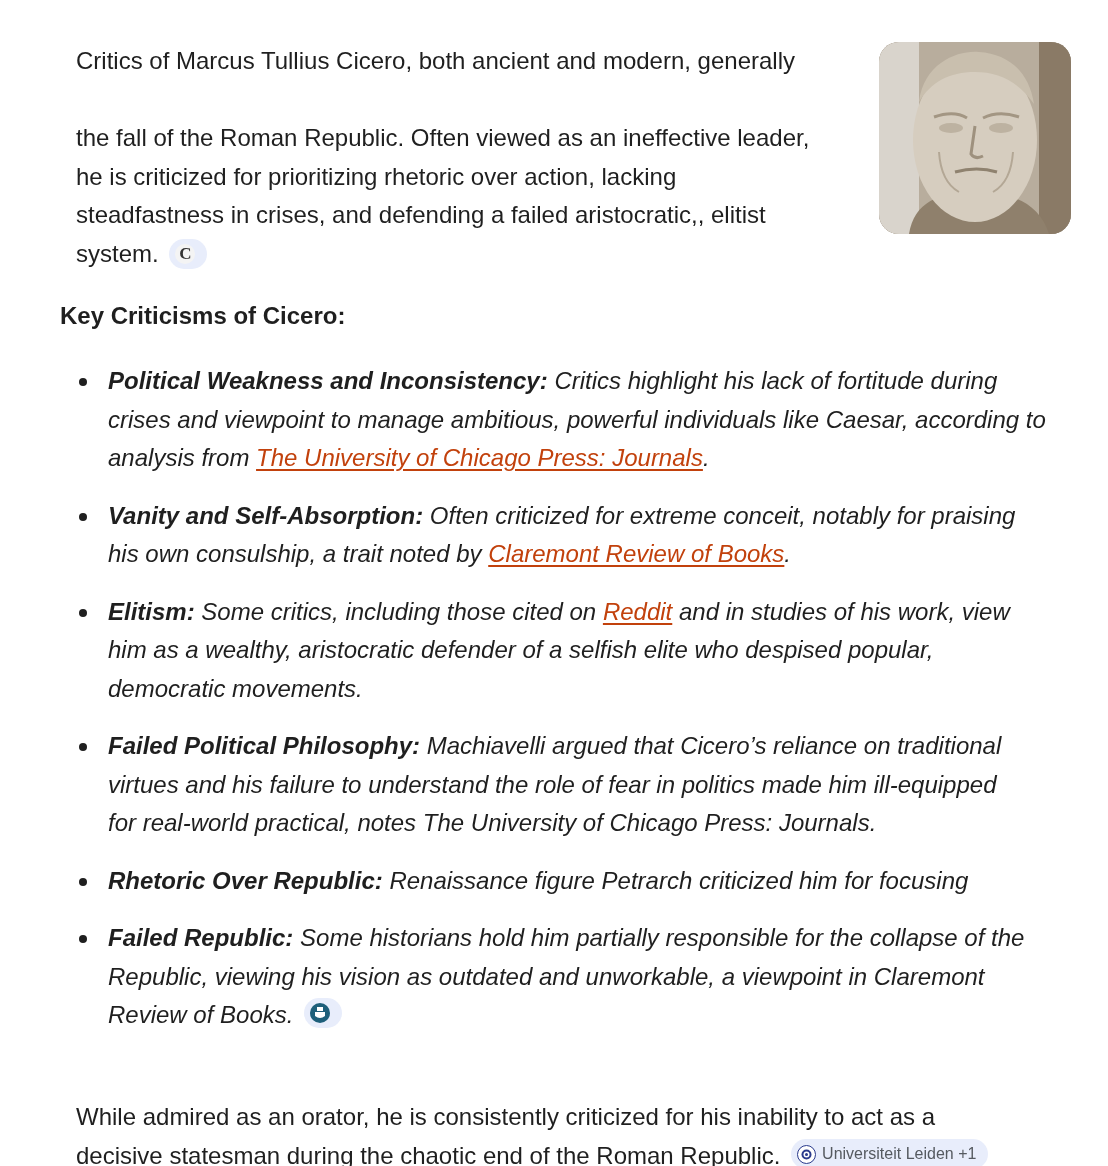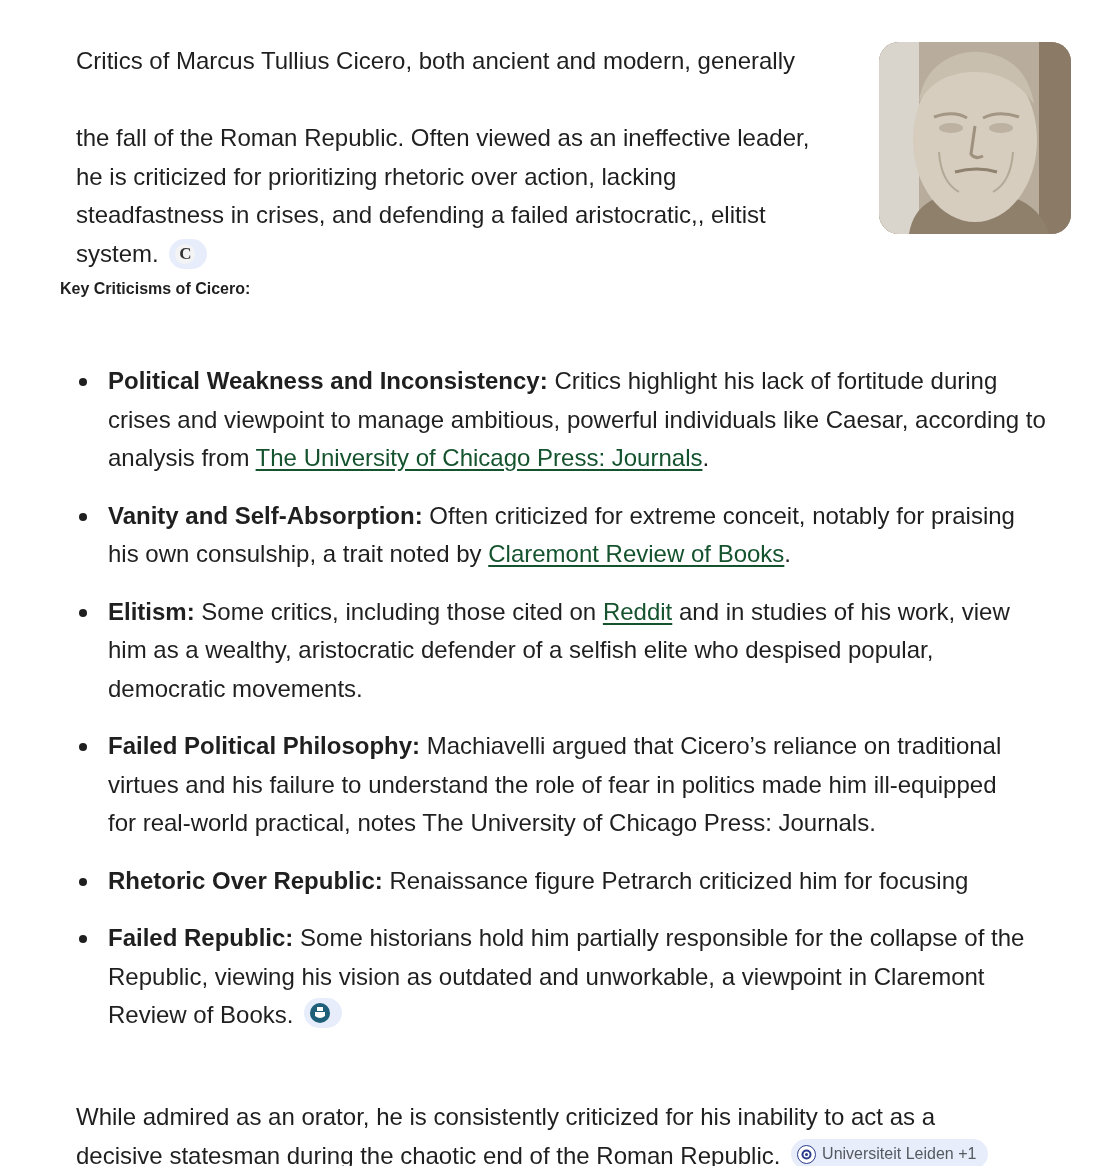--- a/index.html
+++ b/index.html
@@ -23,29 +23,29 @@
     background: #e8edfb; color: #555a60; font-size: 16px; line-height: 30px;
     vertical-align: 3px; margin-left: 4px; white-space: nowrap; cursor: pointer;
   }
   .chip-icon {
     width: 20px; height: 20px; border-radius: 50%; display: inline-flex;
     align-items: center; justify-content: center; flex: 0 0 20px;
   }
   .chip-icon.c { background: #f4f4f4; font-family: "Liberation Serif", serif; font-weight: bold; color: #333; font-size: 17px; }
   .chip-icon.chicago { background: #1e5f7a; }
   .chip-icon.leiden { background: #ffffff; border: 1.5px solid #2a3a8c; width: 17px; height: 17px; flex-basis: 17px; }
-  h3 { font-size: 16px; font-weight: bold; margin: 0; line-height: 38.5px; position: absolute; top: 244px; left: 0; }
+  h3 { font-size: 24px; font-weight: bold; margin: 0; line-height: 38.5px; position: absolute; top: 271px; left: 0; }
   ul { list-style: none; margin: 0; padding: 0; position: absolute; top: 320px; left: 0; width: 1020px; }
-  ul li { position: relative; padding-left: 32px; margin-bottom: 19px; }
+  ul li { position: relative; padding-left: 32px; margin-bottom: 19px; font-style: italic; }
   ul li::before {
     content: ""; position: absolute; left: 3px; top: 16px; width: 8px; height: 8px;
     border-radius: 50%; background: #1f1f1f;
   }
   b { font-weight: bold; color: #1f1f1f; }
-  a { color: #14532d; text-decoration: underline; text-underline-offset: 3px; }
+  a { color: #c2410c; text-decoration: underline; text-underline-offset: 3px; }
   .outro { position: absolute; top: 1056px; left: 0; width: 1020px; }
 </style>
 </head>
 <body>
 
 <div class="content">
 
   <div class="intro-wrap">
     <p class="intro">
       <span>Critics of Marcus Tullius Cicero, both ancient and modern, generally</span><br>

